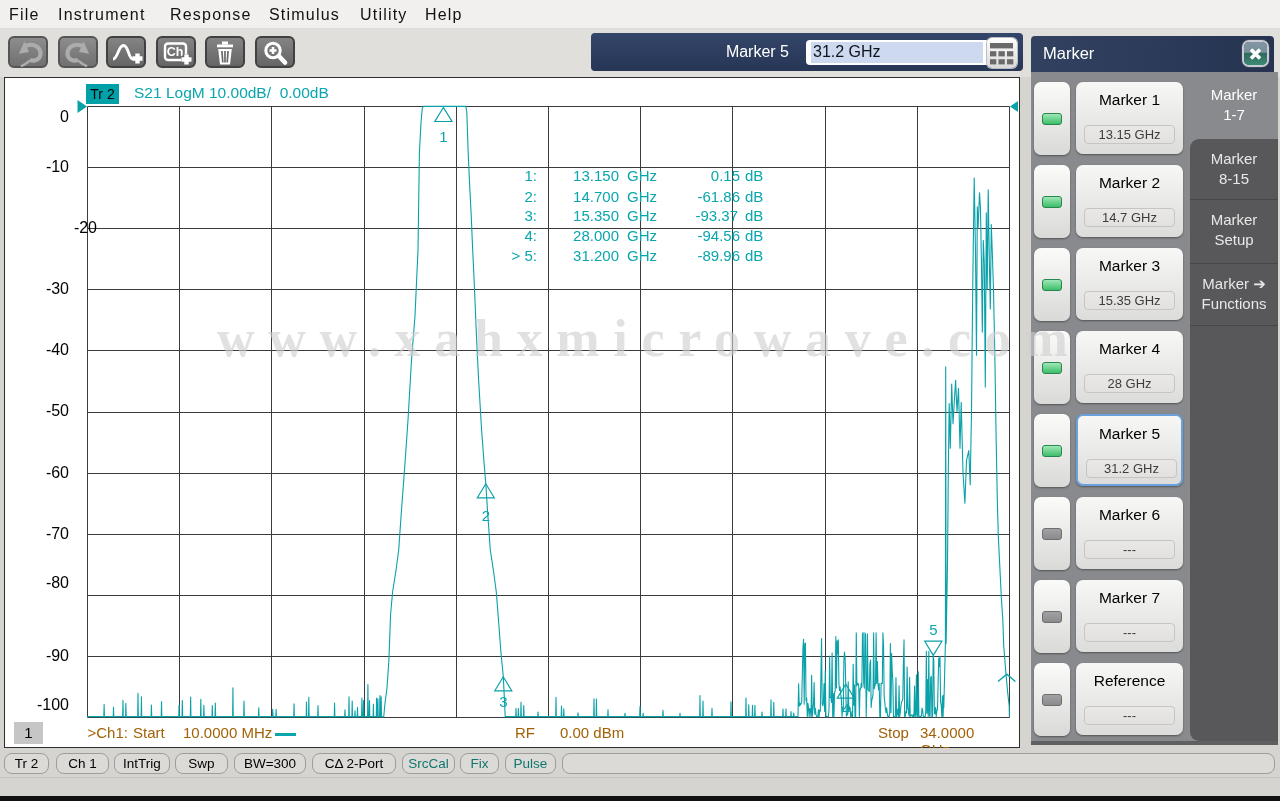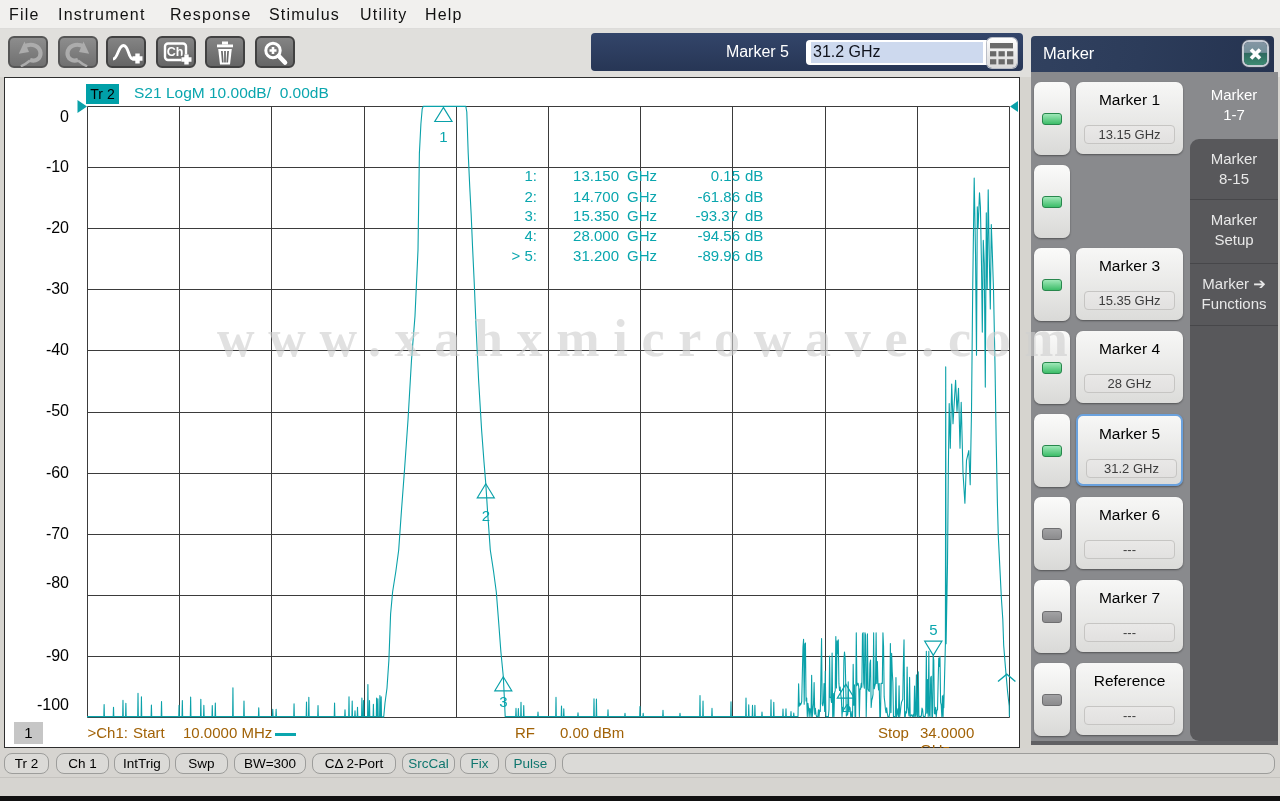--- a/index.html
+++ b/index.html
@@ -146,21 +146,21 @@
 <polygon points="438.4,29.5 429.8,43.5 447,43.5" fill="none" stroke="#0aa1a9" stroke-width="1.2"></polygon>
 <polygon points="480.8,405.8 472.3,419.8 489.3,419.8" fill="none" stroke="#0aa1a9" stroke-width="1.2"></polygon>
 <polygon points="498.3,598.8 489.8,612.8 506.8,612.8" fill="none" stroke="#0aa1a9" stroke-width="1.2"></polygon>
 <polygon points="840.8,606.1 832.3,620.1 849.3,620.1" fill="none" stroke="#0aa1a9" stroke-width="1.2"></polygon>
 <polygon points="928.3,577.4 919.7,563.2 936.9,563.2" fill="none" stroke="#0aa1a9" stroke-width="1.2"></polygon>
 <polyline points="993,603.5 1001.8,596.2 1010.4,603.5" fill="none" stroke="#0aa1a9" stroke-width="1.4"></polyline>
 </svg>
   <div id="ylabels">
       <div class="yl" style="top:30px;">0</div>
       <div class="yl" style="top:80px;">-10</div>
-      <div class="yl" style="top:141px;">-20</div>
+      <div class="yl" style="top:141px;margin-left:28px;">-20</div>
       <div class="yl" style="top:202px;">-30</div>
       <div class="yl" style="top:263px;">-40</div>
       <div class="yl" style="top:324px;">-50</div>
       <div class="yl" style="top:386px;">-60</div>
       <div class="yl" style="top:447px;">-70</div>
       <div class="yl" style="top:496px;">-80</div>
       <div class="yl" style="top:569px;">-90</div>
       <div class="yl" style="top:618px;">-100</div>
     </div>
   <div id="readout">
@@ -257,20 +257,24 @@
         </div>
         <div class="mbtn">
           <div class="n">Marker 1</div>
           <div class="v">13.15 GHz</div>
         </div>
       </div>
       <div class="mrow" style="top:93px;">
         <div class="tgl">
           <div class="led ledon"></div>
         </div>
+        <div class="mbtn">
+          <div class="n">Marker 2</div>
+          <div class="v">14.7 GHz</div>
+        </div>
       </div>
       <div class="mrow" style="top:176px;">
         <div class="tgl">
           <div class="led ledon"></div>
         </div>
         <div class="mbtn">
           <div class="n">Marker 3</div>
           <div class="v">15.35 GHz</div>
         </div>
       </div>

